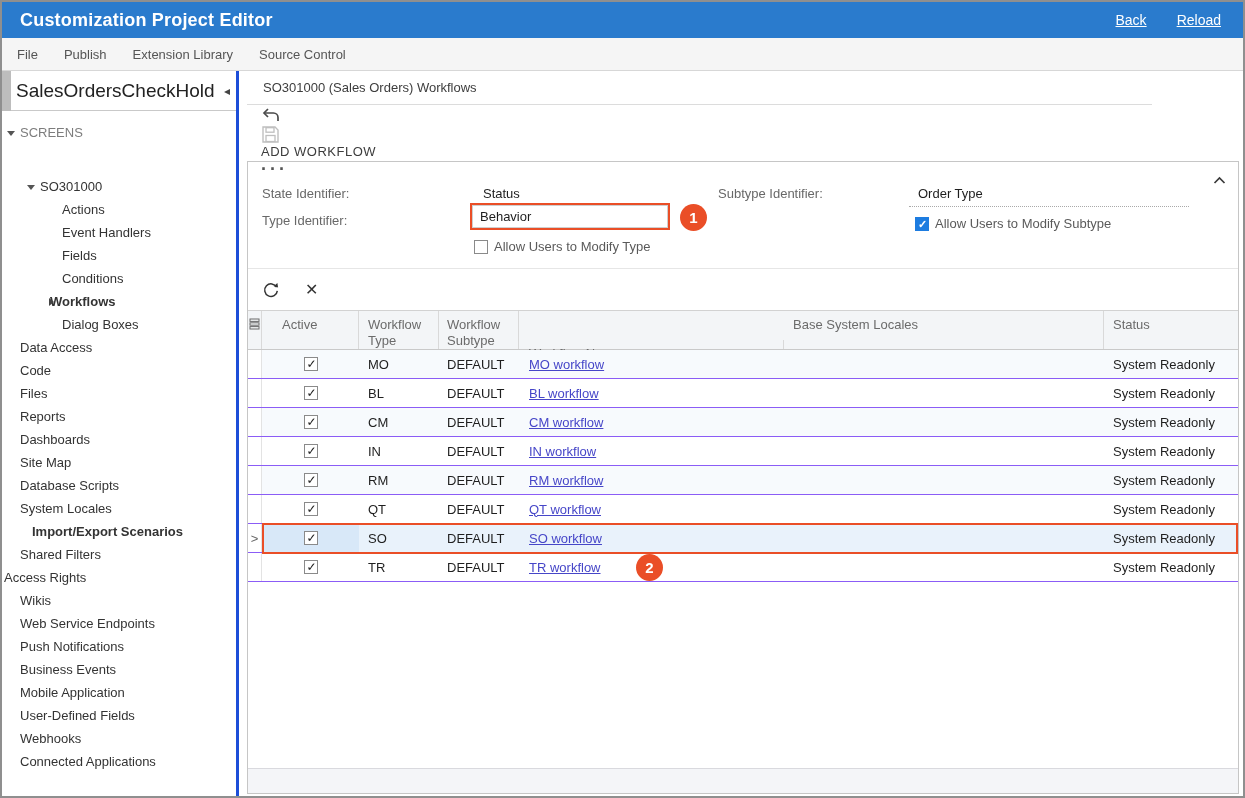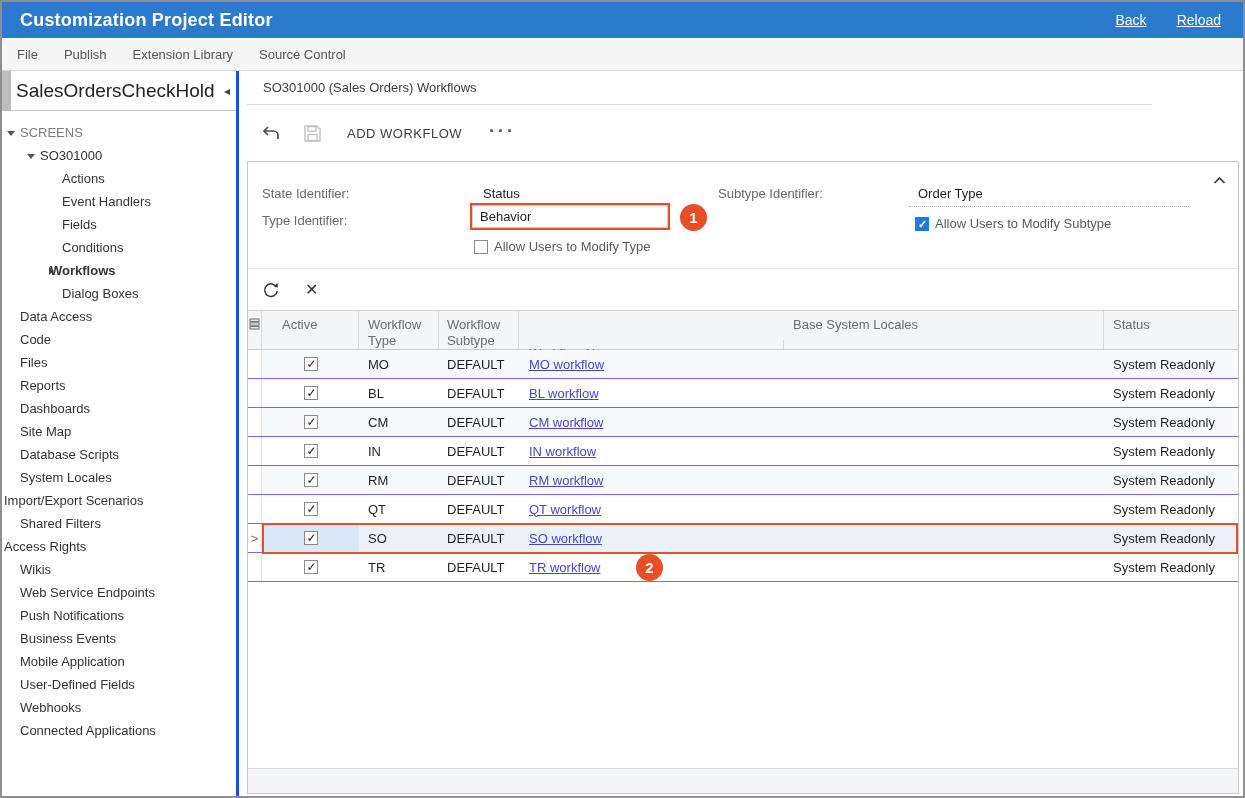--- a/index.html
+++ b/index.html
@@ -38,21 +38,21 @@
   .tree-arrow { position:absolute; top:50%; width:0; height:0; }
   .tree-arrow.down  { margin-top:-2px; border-left:4px solid transparent;
                       border-right:4px solid transparent; border-top:5px solid #555; }
   .tree-arrow.right { margin-top:-4px; border-top:4px solid transparent;
                       border-bottom:4px solid transparent; border-left:5px solid #444; }
 
   
   .main { flex:1; display:flex; flex-direction:column; min-width:0; background:#fff; }
   .main-title-row { height:34px; min-height:34px; margin:0 91px 0 8px; border-bottom:1px solid #dcdcdc;
                     display:flex; align-items:center; padding-left:16px; font-size:13px; color:#3d3d3d; }
-  .main-toolbar { height:56px; min-height:56px; display:flex; align-items:center; padding-left:22px; }
+  .main-toolbar { height:56px; min-height:56px; display:flex; align-items:flex-start; padding-left:22px;flex-direction:column; }
   .tb-btn { cursor:pointer; display:flex; align-items:center; }
   .tb-undo { margin-right:22px; }
   .tb-save { margin-right:25px; }
   .tb-add  { font-size:13px; color:#3c3c3c; letter-spacing:.5px; margin-right:27px; }
   .tb-more { font-size:18px; color:#555; font-weight:bold; letter-spacing:3px; padding-bottom:4px; }
 
   .panel { flex:1; margin:0 4px 2px 8px; border:1px solid #c6c6c6;
            display:flex; flex-direction:column; min-height:0; position:relative; }
 
   
@@ -146,21 +146,21 @@
       <div class="sidebar-header">
         <span class="sidebar-title">SalesOrdersCheckHold</span>
         <span class="sidebar-collapse">◂</span>
       </div>
       <div class="tree">
   <div class="tree-item muted" style="padding-left: 18px;">
     <span class="tree-arrow down" style="left: 5px;"></span>
     <span class="tree-label">SCREENS</span>
   </div>
 
-  <div class="tree-item" style="padding-left: 38px;">
+  <div class="tree-item" style="padding-left: 38px; margin-top: 31px;">
     <span class="tree-arrow down" style="left: 25px;"></span>
     <span class="tree-label">SO301000</span>
   </div>
 
   <div class="tree-item" style="padding-left: 60px;">
     
     <span class="tree-label">Actions</span>
   </div>
 
   <div class="tree-item" style="padding-left: 60px;">
@@ -222,21 +222,21 @@
   <div class="tree-item" style="padding-left: 18px;">
     
     <span class="tree-label">Database Scripts</span>
   </div>
 
   <div class="tree-item" style="padding-left: 18px;">
     
     <span class="tree-label">System Locales</span>
   </div>
 
-  <div class="tree-item" style="padding-left: 2px;">
+  <div class="tree-item" style="padding-left: 30px; font-weight: bold;">
     
     <span class="tree-label">Import/Export Scenarios</span>
   </div>
 
   <div class="tree-item" style="padding-left: 18px;">
     
     <span class="tree-label">Shared Filters</span>
   </div>
 
   <div class="tree-item" style="padding-left: 2px;">

